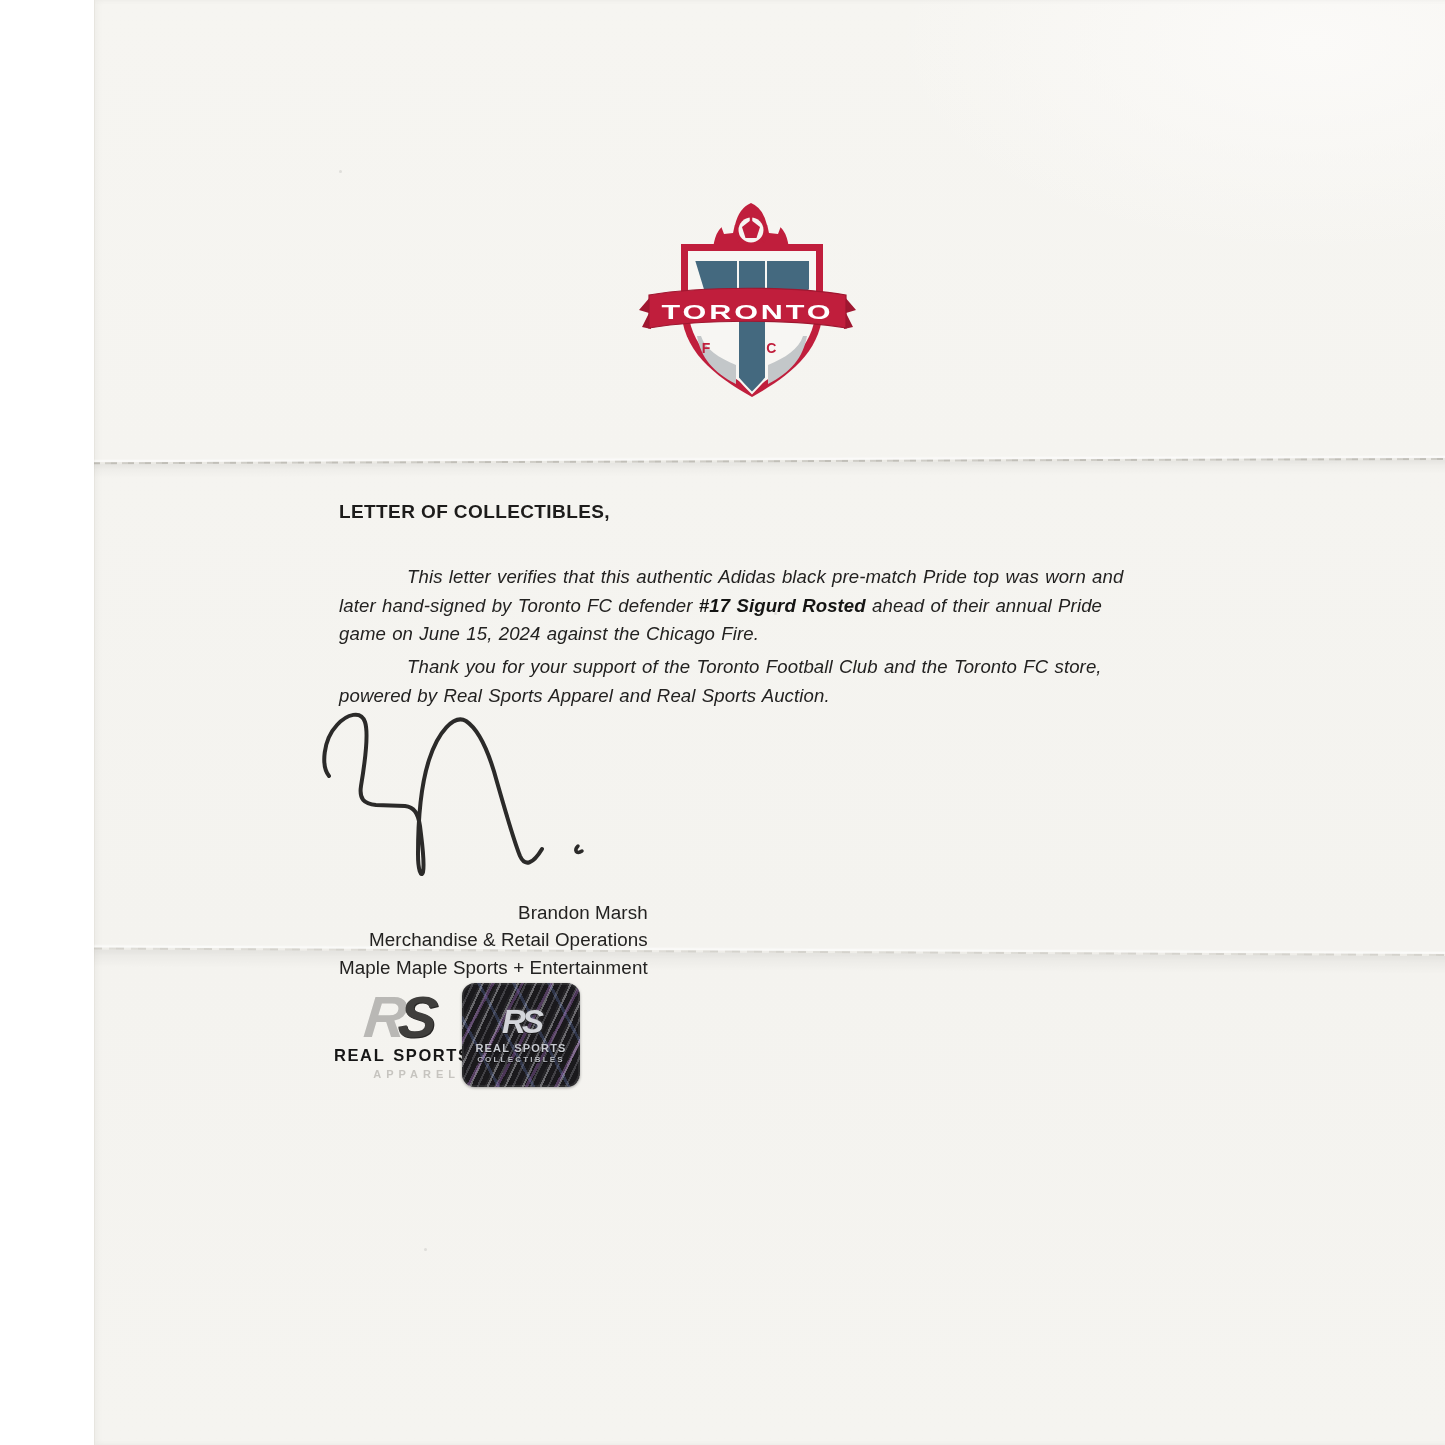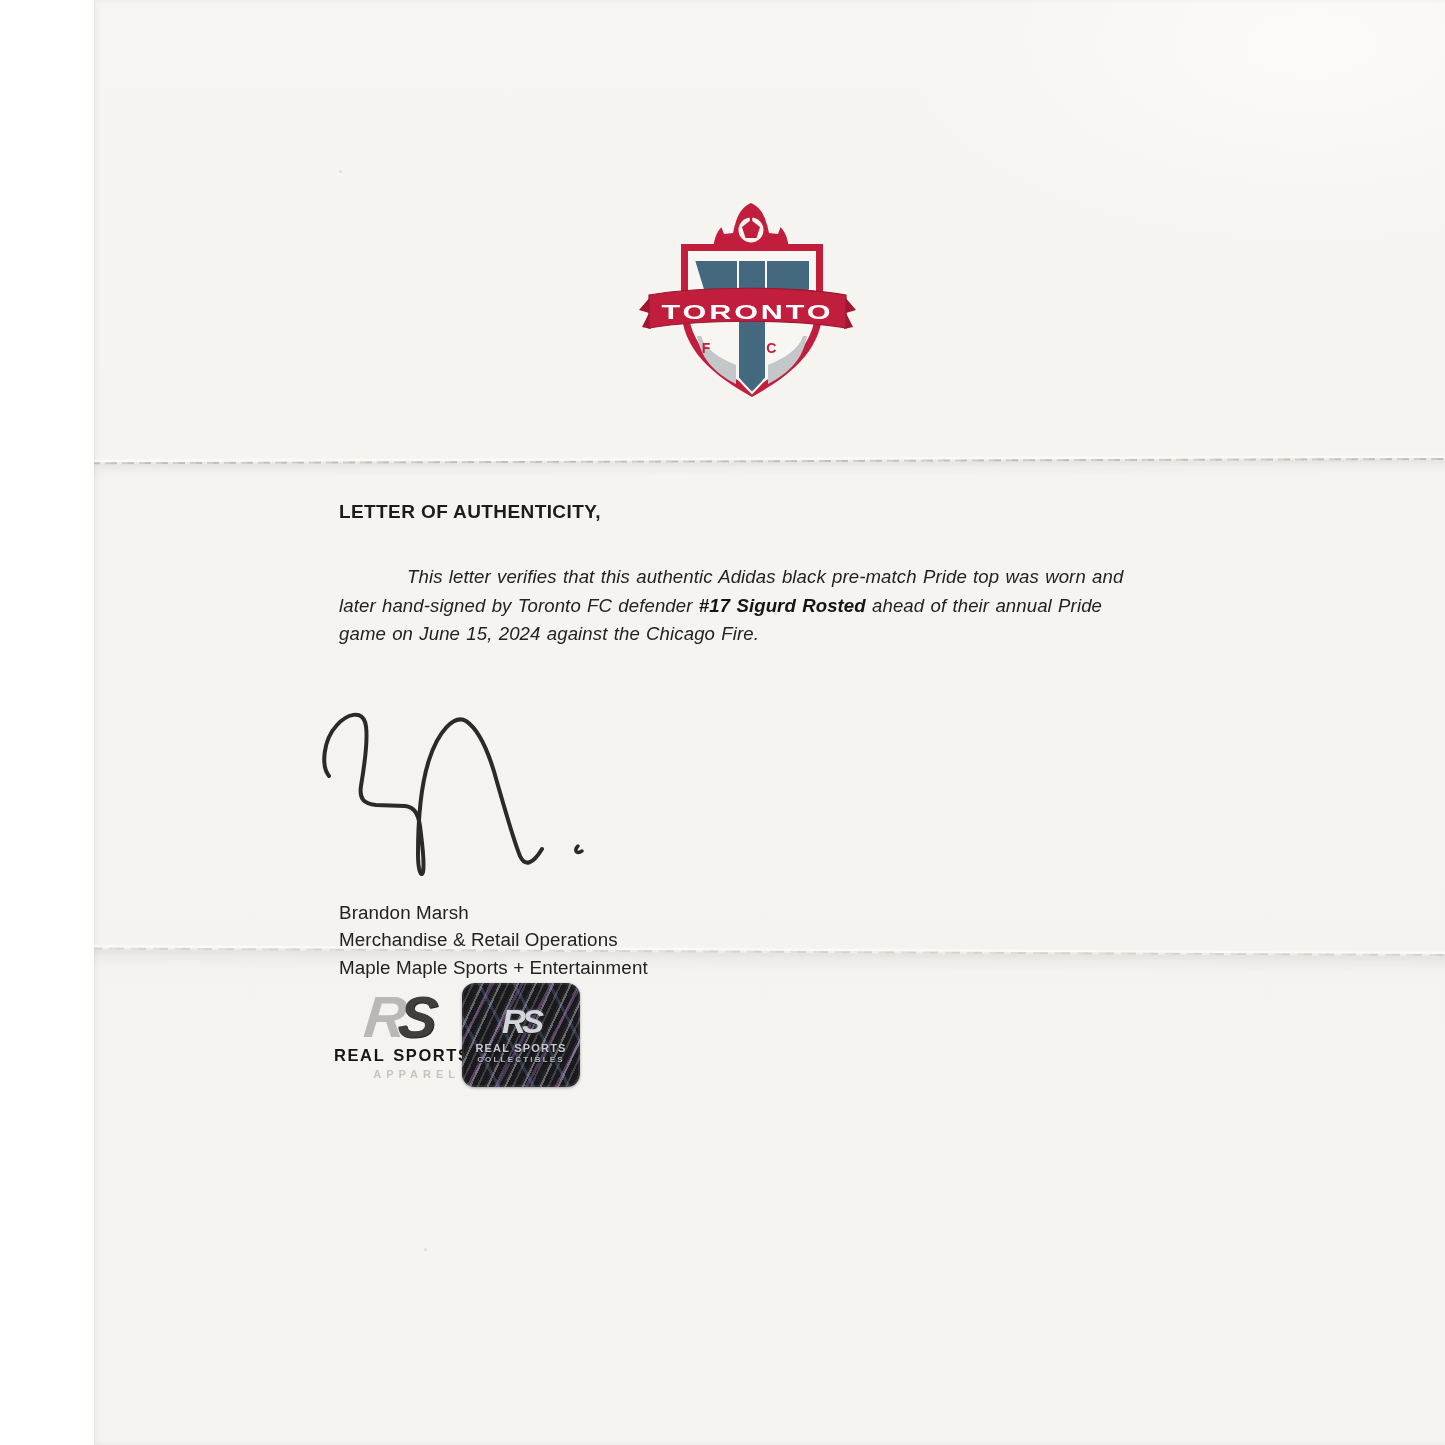--- a/index.html
+++ b/index.html
@@ -50,21 +50,21 @@
   }
   .bodytext p{margin:0;text-indent:68px;font-style:italic;}
   .p1{top:563px;}
   .p2{top:653px;}
   .boldname{font-weight:bold;color:#141413;}
 
   .signature{position:absolute;left:225px;top:700px;width:305px;height:190px;}
 
   .signer{
     position:absolute;left:245px;top:899px;
-    font-size:18.8px;line-height:27.4px;color:#232221;letter-spacing:0.1px;
+    font-size:18.8px;line-height:27.4px;color:#232221;letter-spacing:0.1px;text-align:right;
   }
   .signer div{white-space:nowrap;}
 
   
   .rs-apparel{position:absolute;left:240px;top:992px;width:126px;text-align:center;}
   .rs-mark{
     font-style:italic;font-weight:bold;font-size:58px;line-height:50px;
     letter-spacing:-8px;transform:skewX(-6deg);display:block;
   }
   .rs-mark .r{color:#b9b8b5;}
@@ -136,28 +136,31 @@
 
   <div class="crease crease1"></div>
   <div class="crease1-shadow"></div>
   <div class="crease crease2"></div>
   <div class="crease2-shadow"></div>
 
   <div class="speck" style="left:245px;top:170px;"></div>
   <div class="speck" style="left:680px;top:612px;"></div>
   <div class="speck" style="left:330px;top:1248px;"></div>
 
-  <div class="heading">LETTER OF AUTHENTICITY,</div>
+  <div class="heading">LETTER OF COLLECTIBLES,</div>
 
   <div class="bodytext p1">
     <p>
       <span>This letter verifies that this authentic Adidas black pre-match Pride top was worn and later hand-signed by Toronto FC defender </span><span class="boldname">#17 Sigurd Rosted</span><span> ahead of their annual Pride game on June 15, 2024 against the Chicago Fire.</span>
     </p>
   </div>
 
+  <div class="bodytext p2">
+    <p>Thank you for your support of the Toronto Football Club and the Toronto FC store, powered by Real Sports Apparel and Real Sports Auction.</p>
+  </div>
 
   <svg class="signature" viewBox="0 0 305 190" aria-hidden="true">
     <g fill="none" stroke="#2b2a29" stroke-linecap="round" stroke-linejoin="round">
       <path stroke-width="4" d="M10,76 C2,66 4,40 18,25 C28,14 42,10 46,22 C50,34 46,62 42,86 C40,99 45,104 57,105 L86,106 C95,107 99,113 101,126 C103,143 106,162 104,172 C102,178 99,170 99,154 C99,120 101,88 110,60 C119,32 135,14 147,21 C159,29 170,52 178,82 C186,110 195,141 201,156 C206,167 214,164 223,149"></path>
       <path stroke-width="3.5" d="M259,146 C255,150 257,155 263,151"></path>
     </g>
   </svg>
 
   <div class="signer">
     <div>Brandon Marsh</div>

